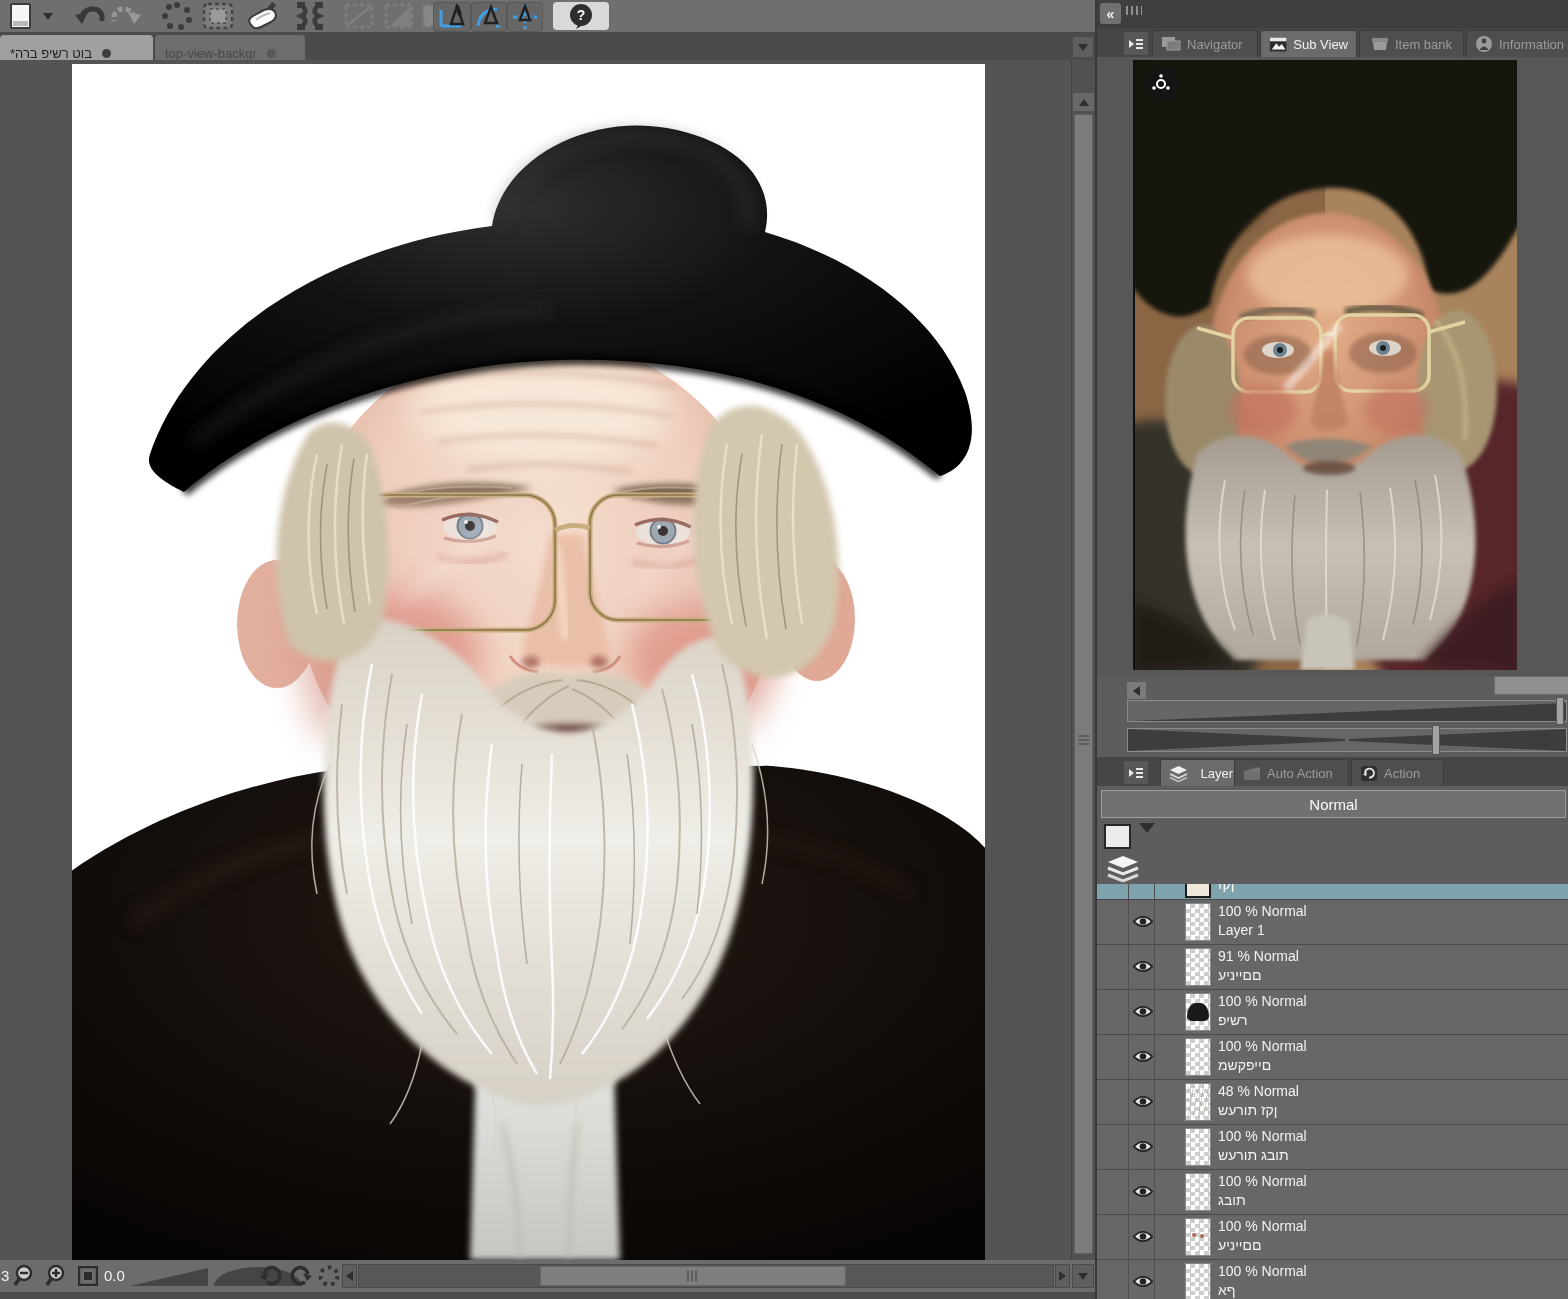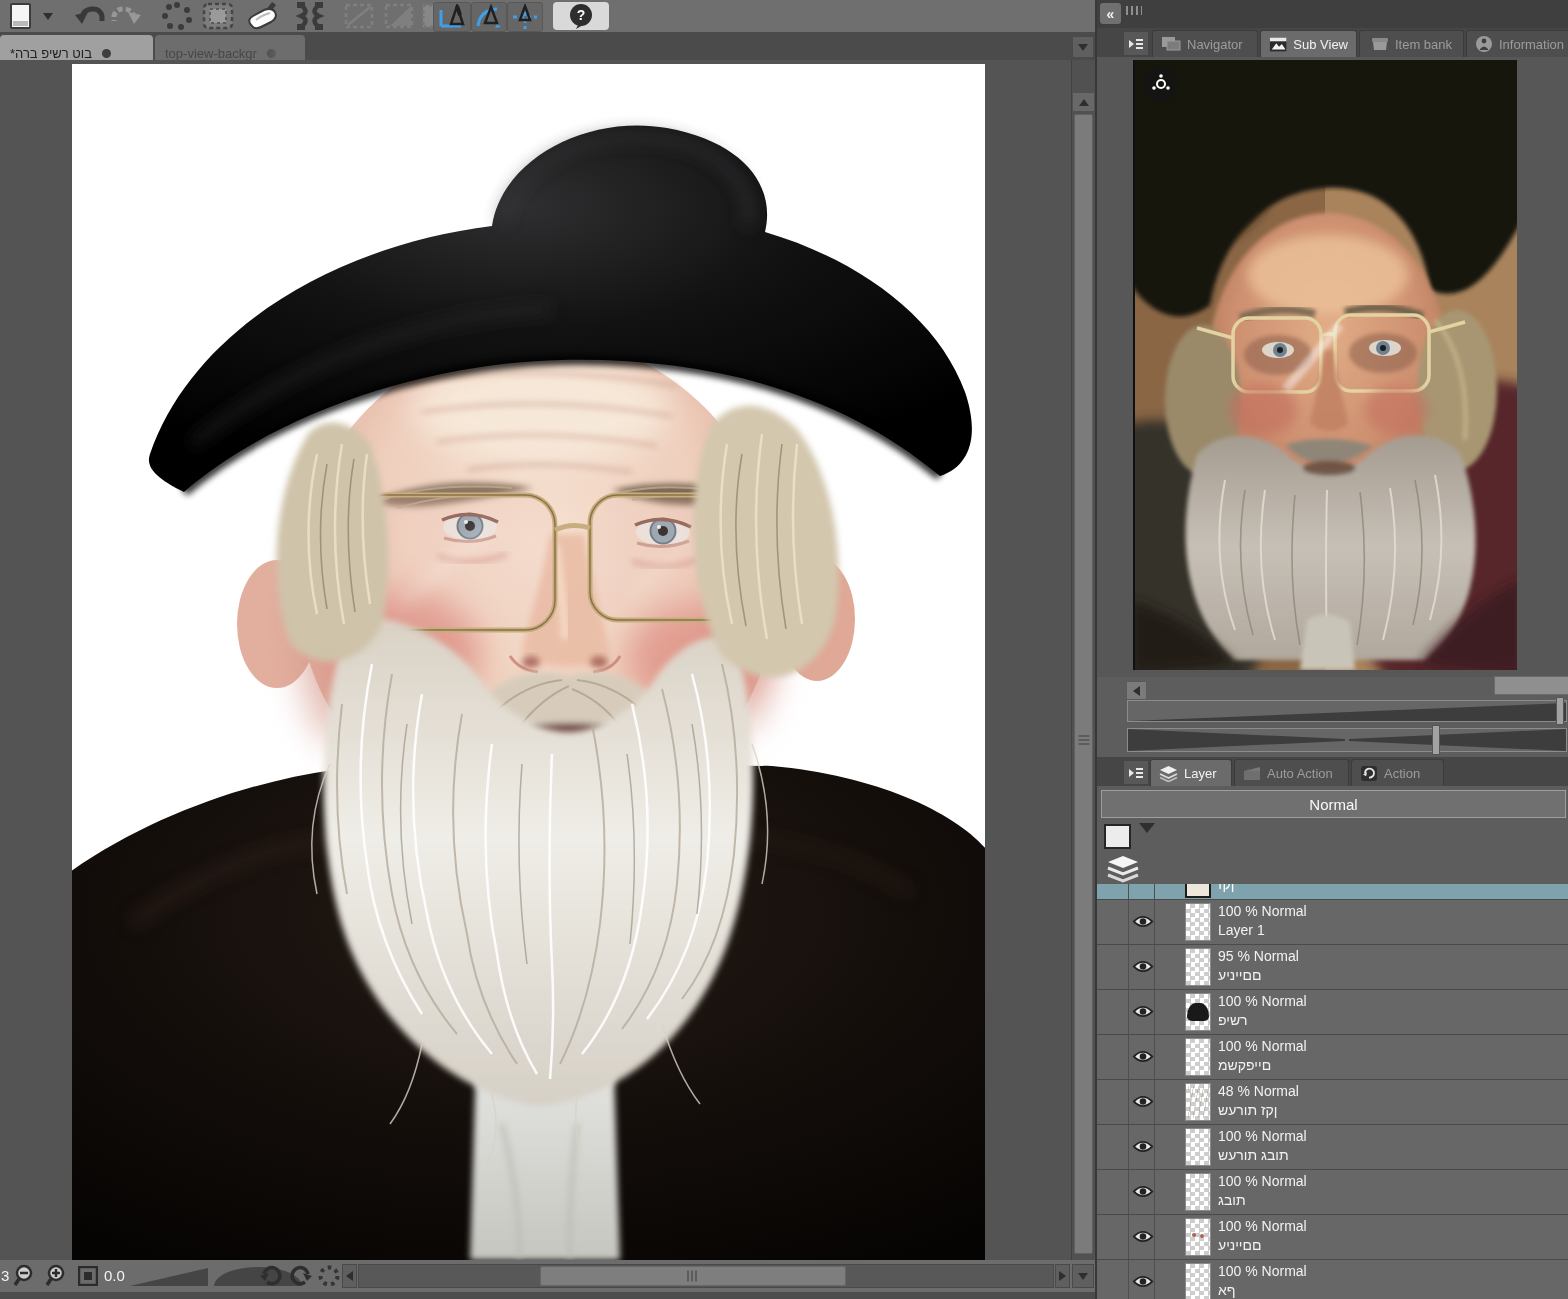--- a/index.html
+++ b/index.html
@@ -639,21 +639,21 @@
       <div class="handle" style="left:304px;top:-4px;height:30px;"></div>
     </div>
 
     <div class="ptabs" style="top:757px;">
       <div class="pmenu-btn">
         <svg width="16" height="14" viewBox="0 0 16 14">
           <path d="M1 3 L6 7 L1 11 Z" fill="#e8e8e8"></path>
           <path d="M8 3 H15 M8 7 H15 M8 11 H15" stroke="#e8e8e8" stroke-width="2"></path>
         </svg>
       </div>
-      <div class="ptab active" style="left:53px;width:82px;">
+      <div class="ptab active" style="left:63px;width:82px;justify-content:space-between;">
         <svg width="19" height="17" viewBox="0 0 19 17">
           <path d="M9.5 1 L18 5 L9.5 9 L1 5 Z" fill="#f0f0f0"></path>
           <path d="M1 9 L9.5 13 L18 9" fill="none" stroke="#dcdcdc" stroke-width="1.8"></path>
           <path d="M1 12.5 L9.5 16.5 L18 12.5" fill="none" stroke="#bdbdbd" stroke-width="1.8"></path>
         </svg>
         <span>Layer</span>
       </div>
       <div class="ptab" style="left:137px;width:115px;">
         <svg width="18" height="15" viewBox="0 0 18 15" class="icon-dim">
           <rect x="1" y="5" width="16" height="9" fill="#8a8a8a"></rect>
@@ -713,21 +713,21 @@
       <div class="lrow">
         <span class="sep1"></span>
           <span class="sep2"></span>
         <span class="eye">
           <svg width="22" height="15" viewBox="0 0 24 16">
             <path d="M2 8 Q12 -2 22 8 Q12 18 2 8Z" fill="#e9e9e9" stroke="#232323" stroke-width="2"></path>
             <circle cx="12" cy="8" r="3.6" fill="#232323"></circle>
             </svg>
         </span>
         <div class="thumb"></div>
-        <span class="l1"><span>95 %</span> <span>Normal</span></span>
+        <span class="l1"><span>91 %</span> <span>Normal</span></span>
         <span class="l2 bidi">עינייםם</span>
       </div>
 
       <div class="lrow">
         <span class="sep1"></span>
           <span class="sep2"></span>
         <span class="eye">
           <svg width="22" height="15" viewBox="0 0 24 16">
             <path d="M2 8 Q12 -2 22 8 Q12 18 2 8Z" fill="#e9e9e9" stroke="#232323" stroke-width="2"></path>
             <circle cx="12" cy="8" r="3.6" fill="#232323"></circle>

